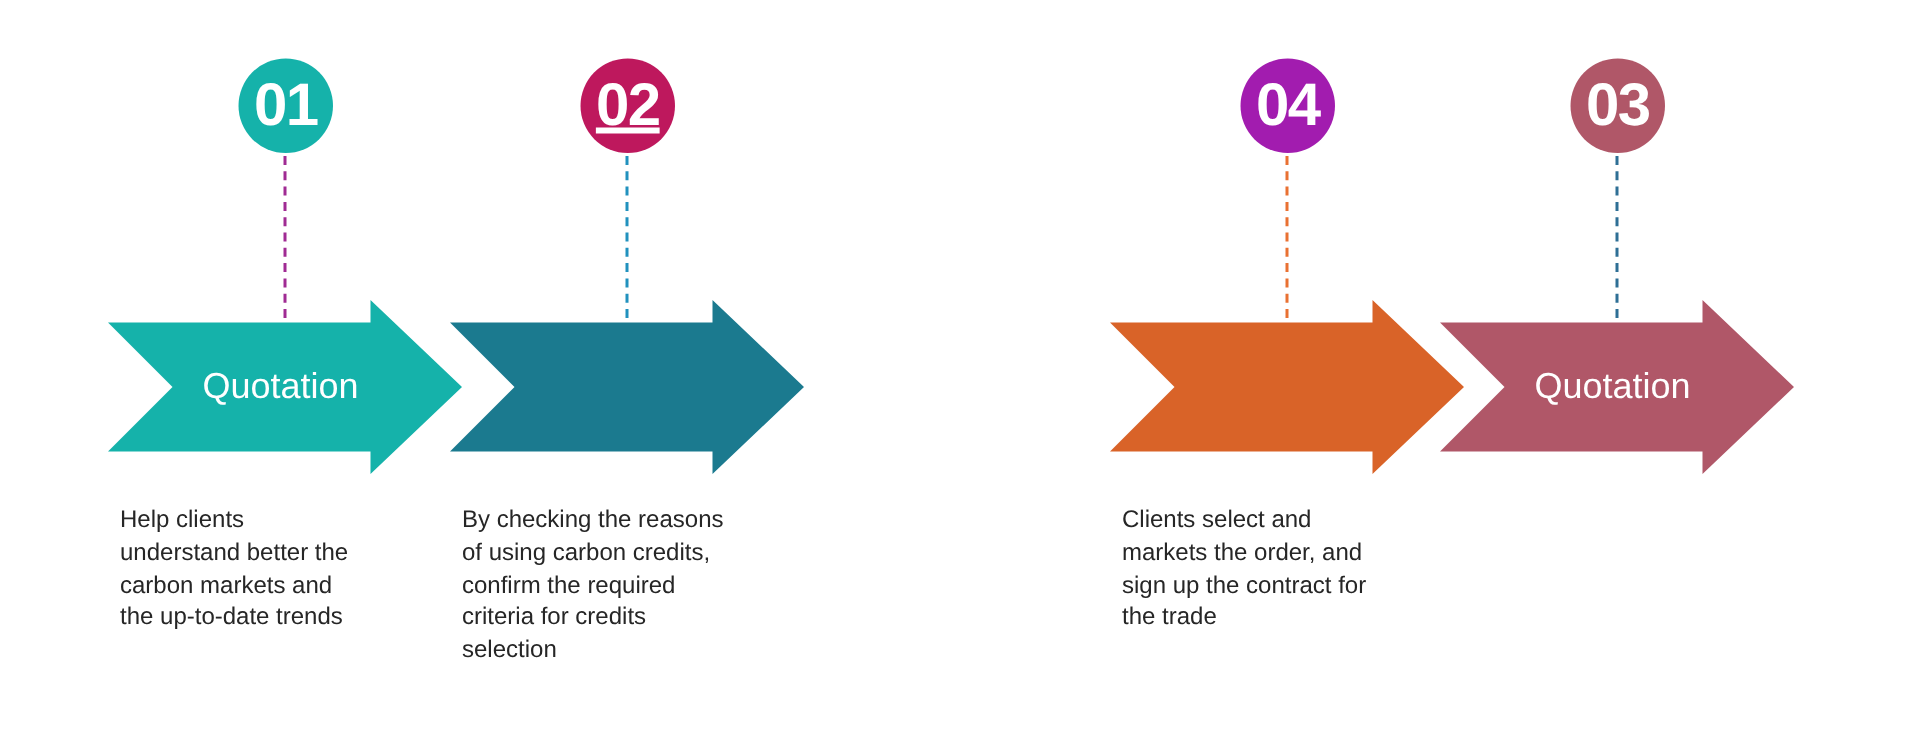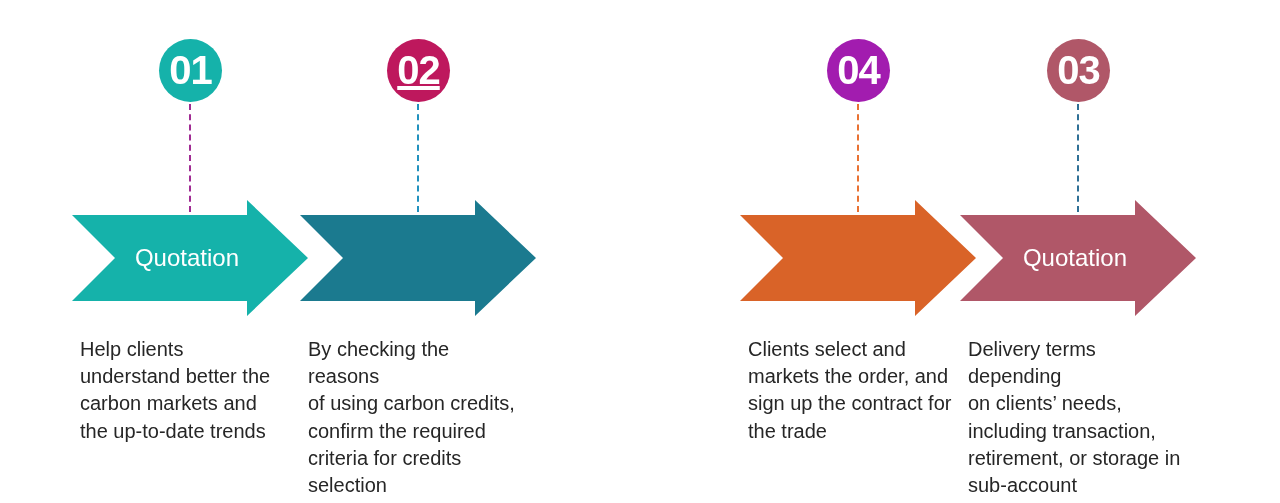--- a/index.html
+++ b/index.html
@@ -66,21 +66,21 @@
     font-size: 24px;
     line-height: 1.15;
     font-weight: 400;
   }
   .desc {
     position: absolute;
     left: 8px;
     top: 336px;
     width: 215px;
     color: #262626;
-    font-size: 20px;
+    font-size: 16px;
     line-height: 1.36;
     white-space: pre-line;
   }
 </style>
 </head>
 <body>
 
 <div class="canvas">
 
   <div class="step" style="left:72px">
@@ -130,20 +130,15 @@
 
   <div class="step" style="left:960px">
     <div class="badge" style="background: rgb(176, 87, 104);">
       <span>03</span>
     </div>
     <div class="dash" style="border-left-color: rgb(46, 111, 149);"></div>
     <svg class="arrow" viewBox="0 0 240 116" preserveAspectRatio="none" aria-hidden="true">
       <polygon points="0,15 175,15 175,0 236,58 175,116 175,101 0,101 43,58" style="fill: rgb(176, 87, 104);"></polygon>
     </svg>
     <div class="title">Quotation</div>
-    <div class="desc">Delivery terms depending
-on clients’ needs,
-including transaction,
-retirement, or storage in
-sub-account</div>
   </div>
 
 </div>
 
 </body></html>

